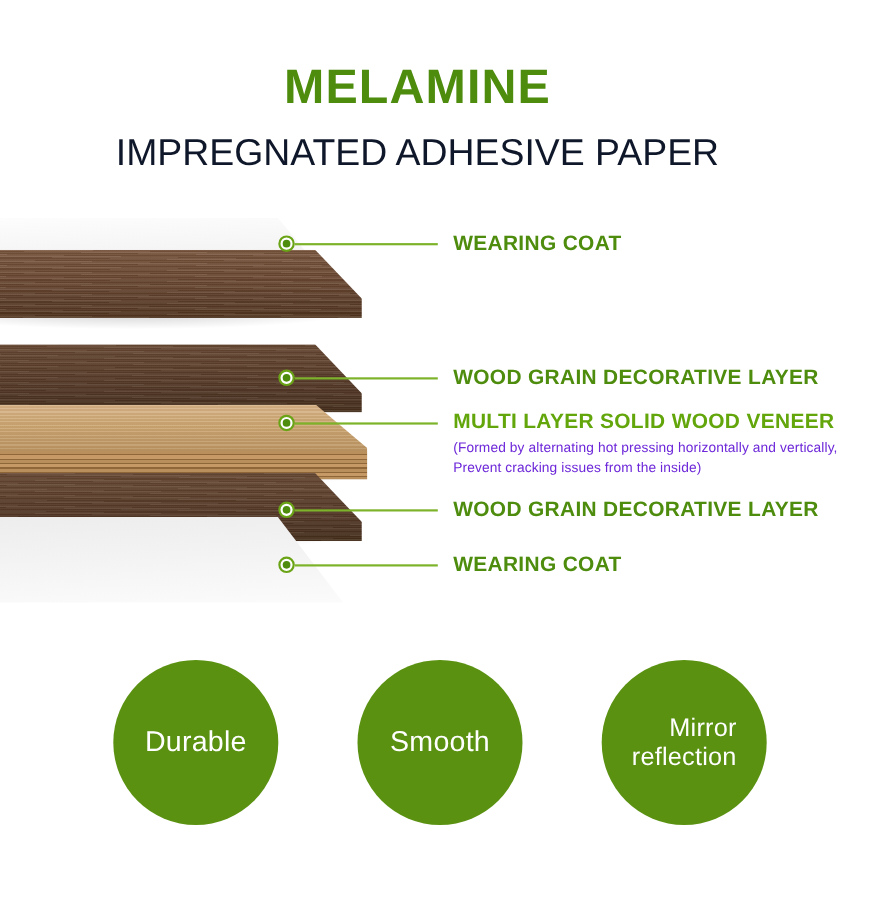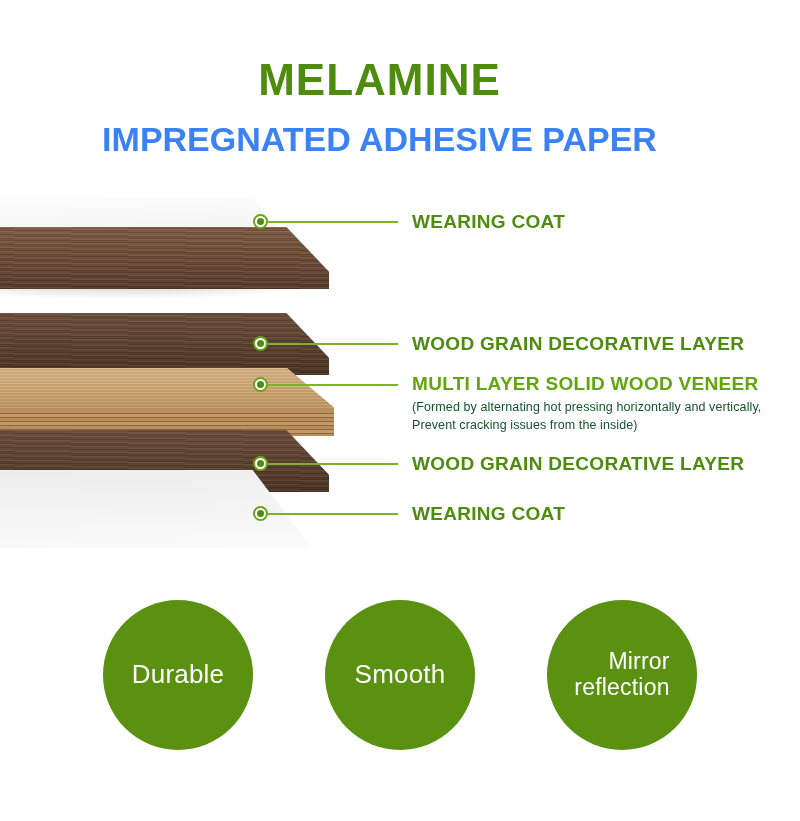--- a/index.html
+++ b/index.html
@@ -16,22 +16,22 @@
     background:#ffffff;
   }
 
   
   .header { position:absolute; left:0; top:0; width:759px; text-align:center; }
   .title-main {
     font-size:44px; font-weight:bold; letter-spacing:1px;
     color:#4e8c0e; line-height:1; padding-top:58px;
   }
   .title-sub {
-    font-size:34px; font-weight:bold; letter-spacing:0px;
-    color:#3b82f6; line-height:1; padding-top:20px;
+    font-size:34px; font-weight:normal; letter-spacing:0px;
+    color:#0f172a; line-height:1; padding-top:20px;
   }
 
   
   .stage { position:absolute; left:0; top:185; width:800px; height:380px; }
 
   .layer { position:absolute; }
 
   
   .coat {
     width:330px; height:72px;
@@ -109,21 +109,21 @@
   }
   .dot i { width:7px; height:7px; border-radius:50%; background:#4e8c0e; display:block; }
   .leader { height:2px; background:#7cb32a; flex:0 0 auto; }
   .callout-text { margin-left:14px; white-space:nowrap; }
   .lbl {
     font-size:19px; font-weight:bold; letter-spacing:.3px;
     color:#4e8c0e; line-height:1.15;
   }
   .lbl.bright { color:#63a60c;margin-top:17px; }
   .sub {
-    font-size:12.5px; color:#14532d; line-height:1.45;
+    font-size:12.5px; color:#6d28d9; line-height:1.45;
     font-weight:normal; letter-spacing:.1px; margin-top:3px;
   }
 
   
   .features {
     position:absolute; left:0; top:600px; width:800px; height:160px;
     display:flex; justify-content:center; gap:72px;
   }
   .circle {
     width:150px; height:150px; border-radius:50%;

